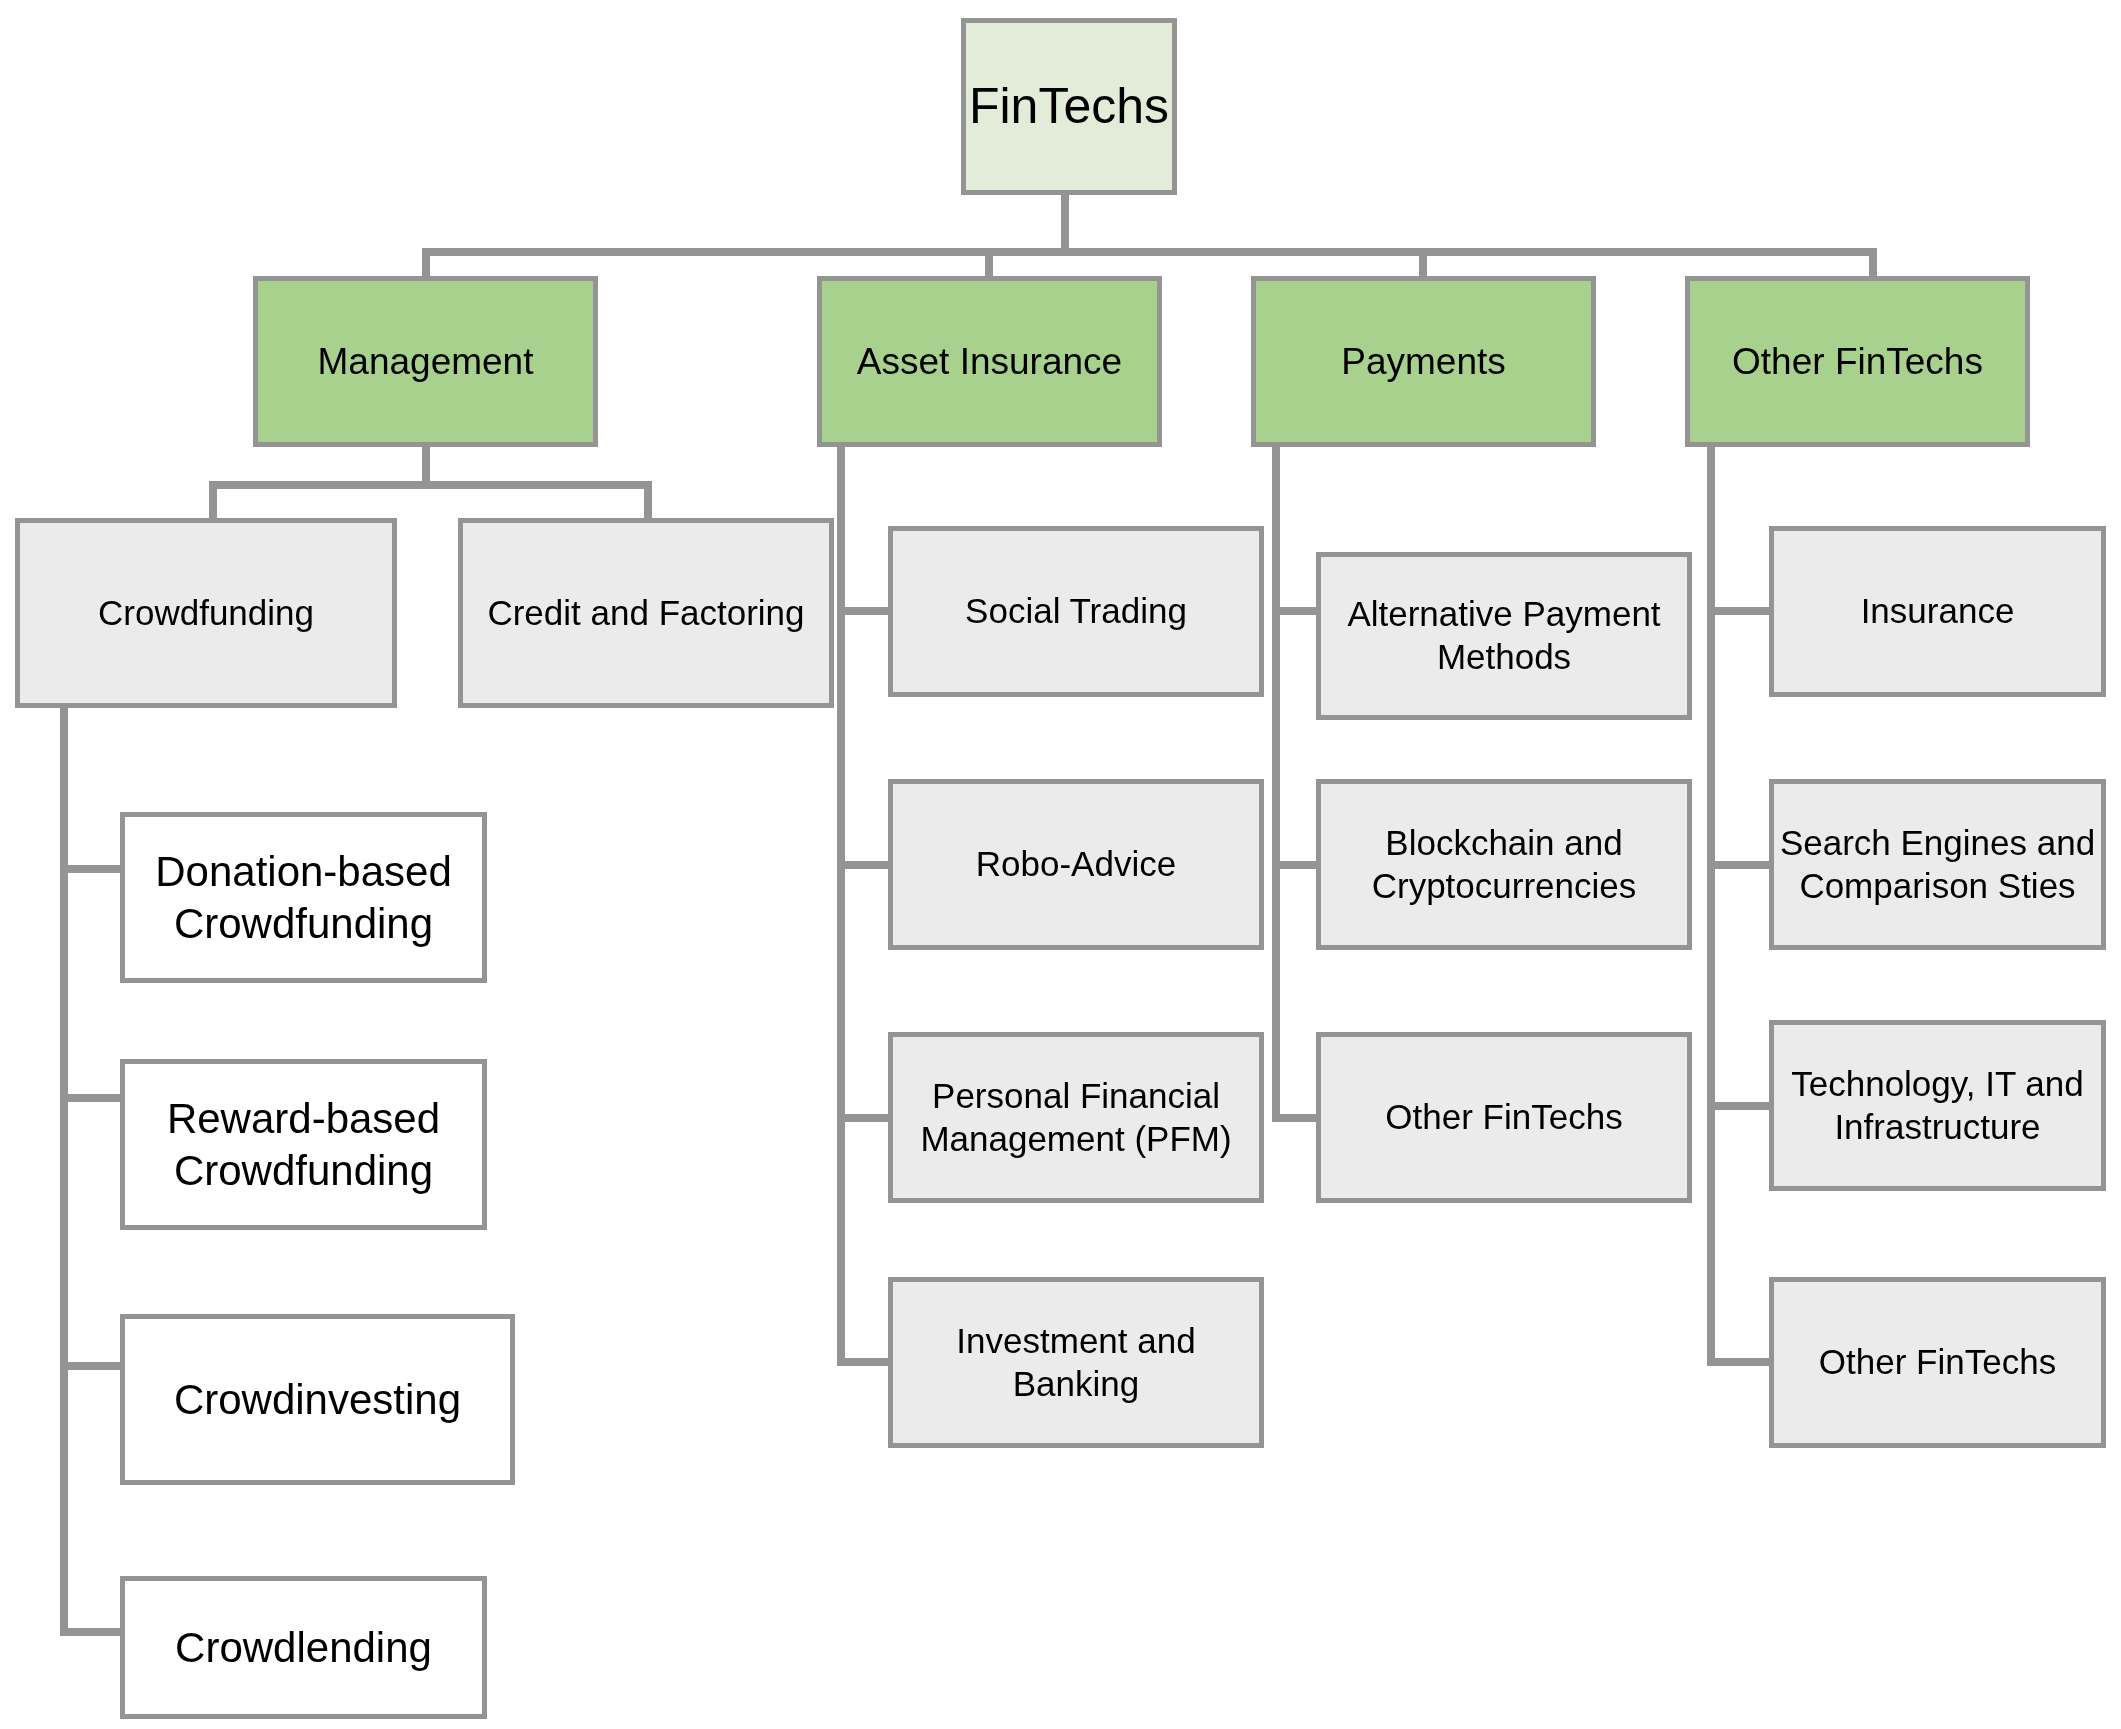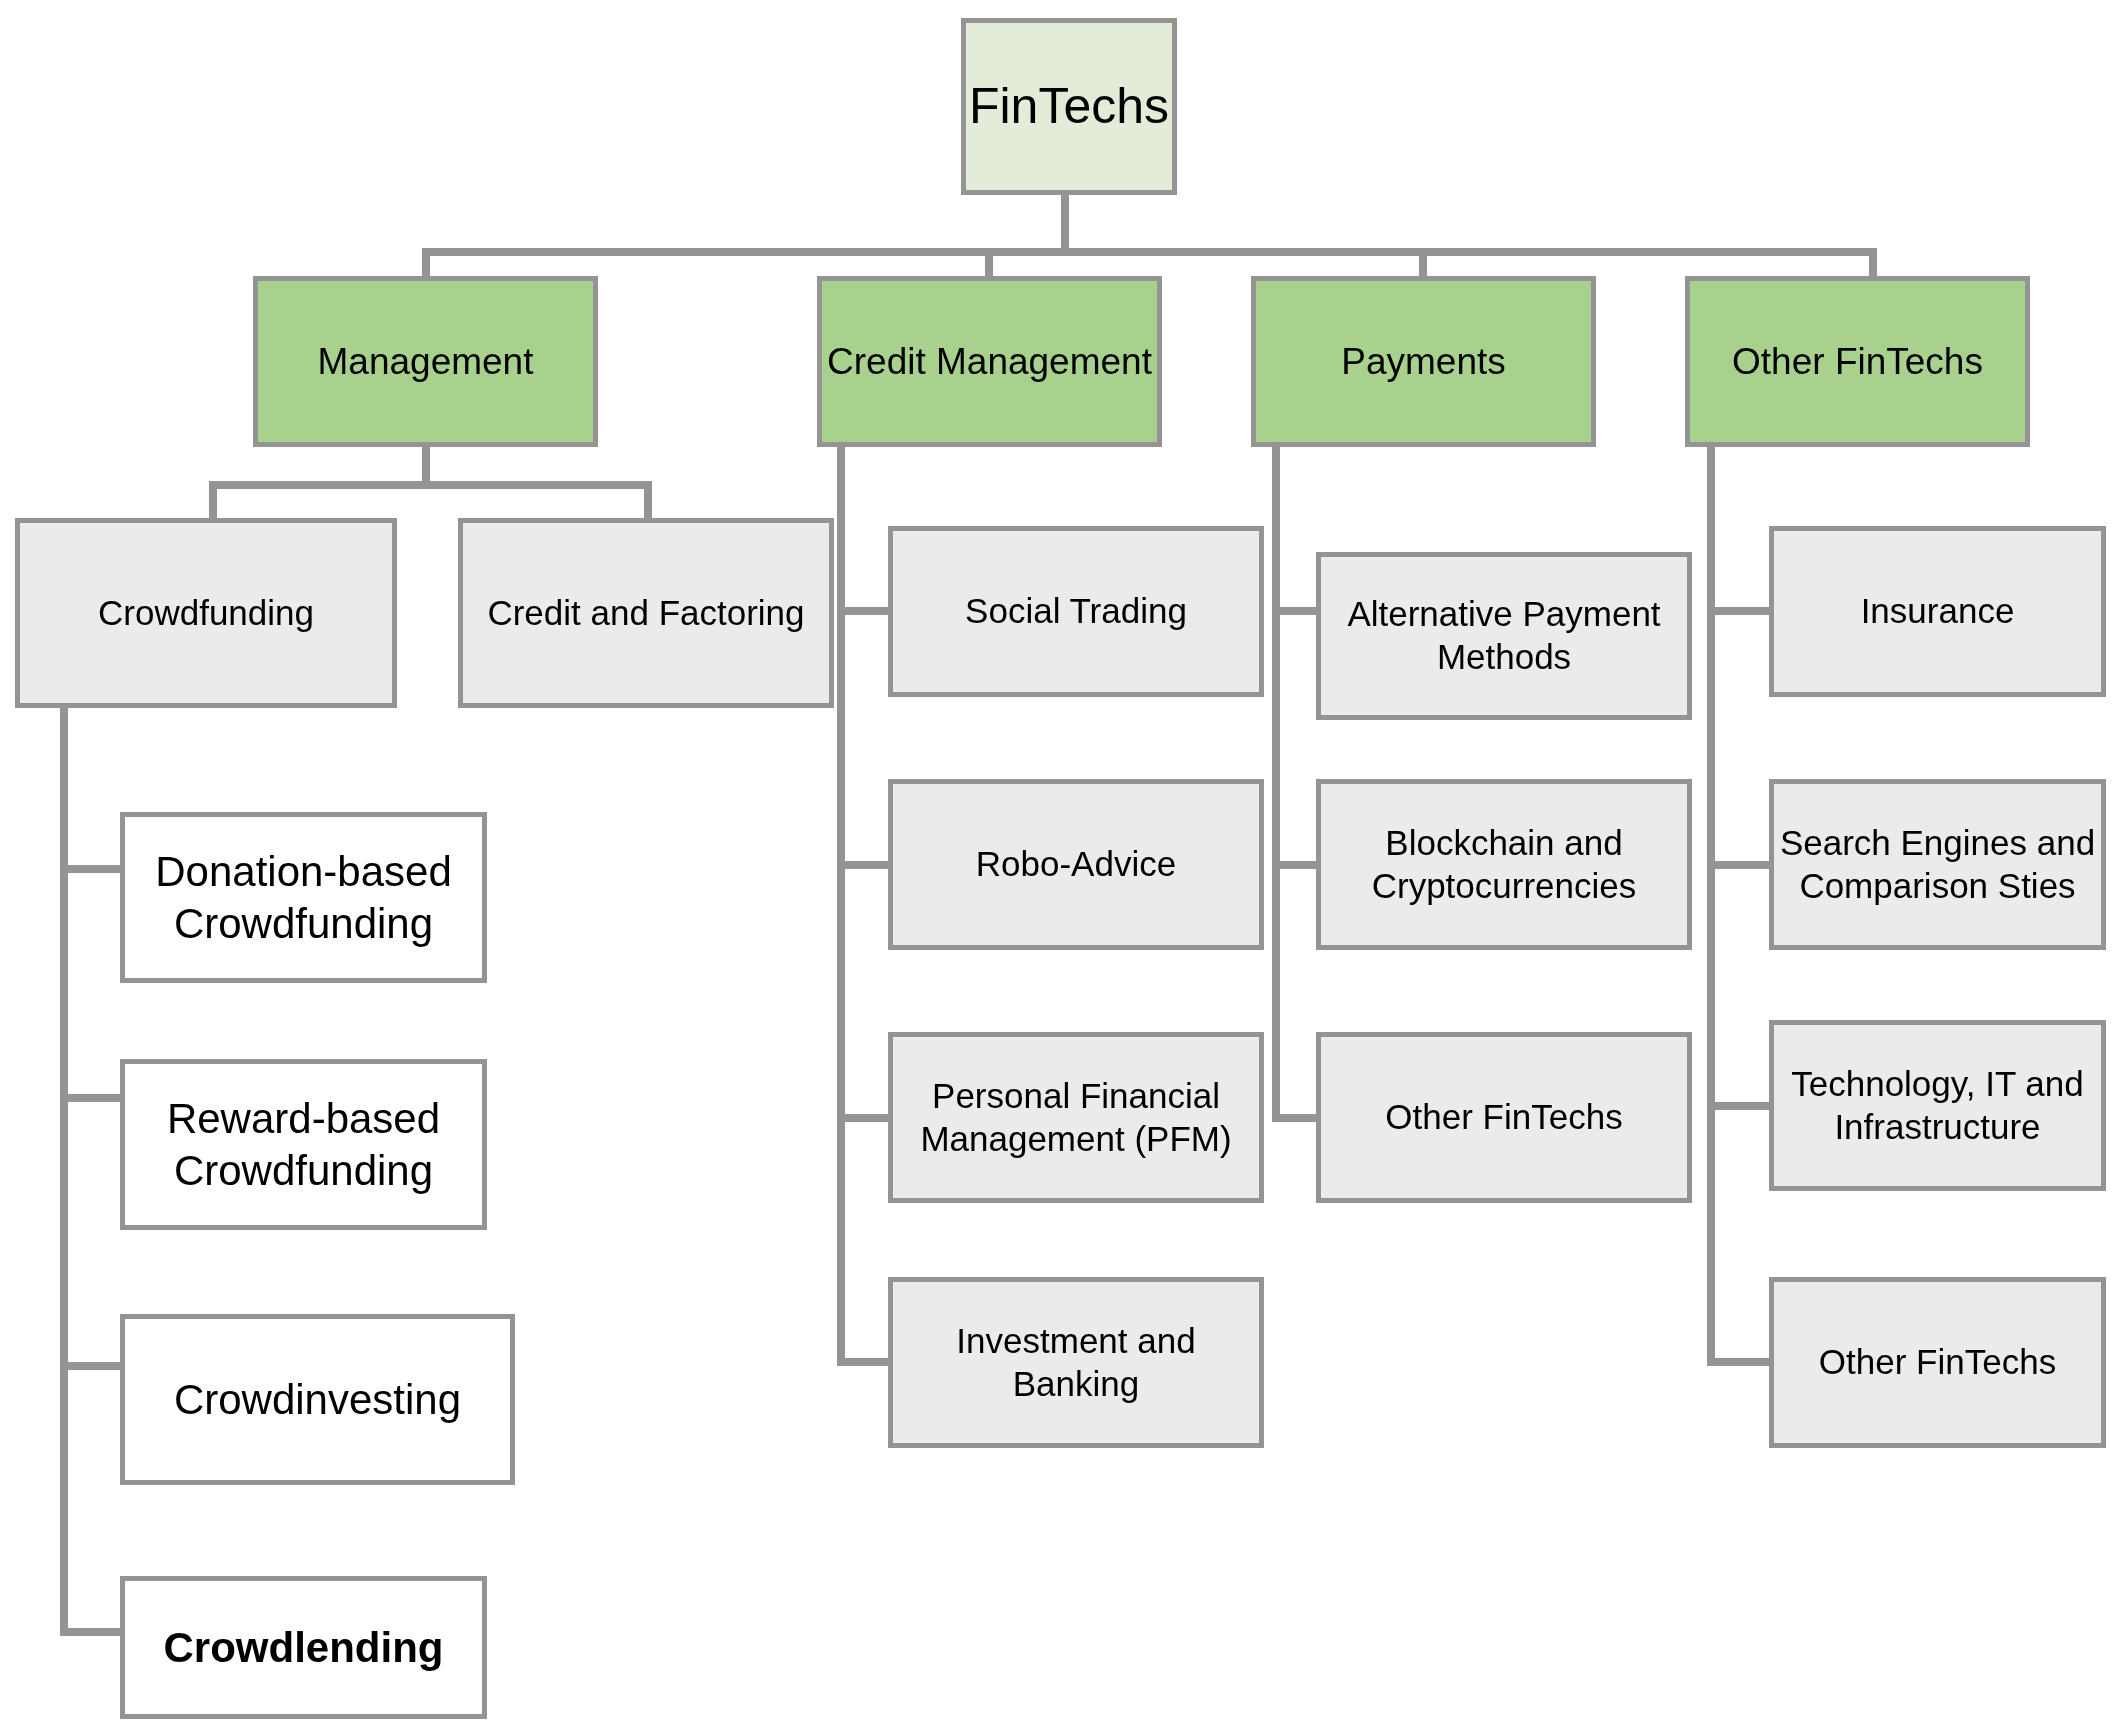--- a/index.html
+++ b/index.html
@@ -108,21 +108,21 @@
 
   <div class="node lvl-root nowrapx" style="left:961px; top:18.4px; width:216px; height:177px;">
     <span class="lbl">FinTechs</span>
   </div>
 
   <div class="node lvl-cat nowrapx" style="left:253px; top:276px; width:345px; height:171px;">
     <span class="lbl">Management</span>
   </div>
 
   <div class="node lvl-cat nowrapx" style="left:817px; top:276px; width:345px; height:171px;">
-    <span class="lbl">Credit Management</span>
+    <span class="lbl">Asset Insurance</span>
   </div>
 
   <div class="node lvl-cat nowrapx" style="left:1251px; top:276px; width:345px; height:171px;">
     <span class="lbl">Payments</span>
   </div>
 
   <div class="node lvl-cat nowrapx" style="left:1685px; top:276px; width:345px; height:171px;">
     <span class="lbl">Other FinTechs</span>
   </div>
 
@@ -191,18 +191,18 @@
 
   <div class="node lvl-leaf" style="left:120px; top:1027px; width:367px; height:171px;">
     <span class="lbl">Reward-based
 Crowdfunding</span>
   </div>
 
   <div class="node lvl-leaf" style="left:120px; top:1282px; width:395px; height:171px;">
     <span class="lbl">Crowdinvesting</span>
   </div>
 
-  <div class="node lvl-leaf" style="left:120px; top:1544px; width:367px; height:143px;font-weight:bold;">
+  <div class="node lvl-leaf" style="left:120px; top:1544px; width:367px; height:143px;">
     <span class="lbl">Crowdlending</span>
   </div>
 
 </div>
 
 
 </body></html>

